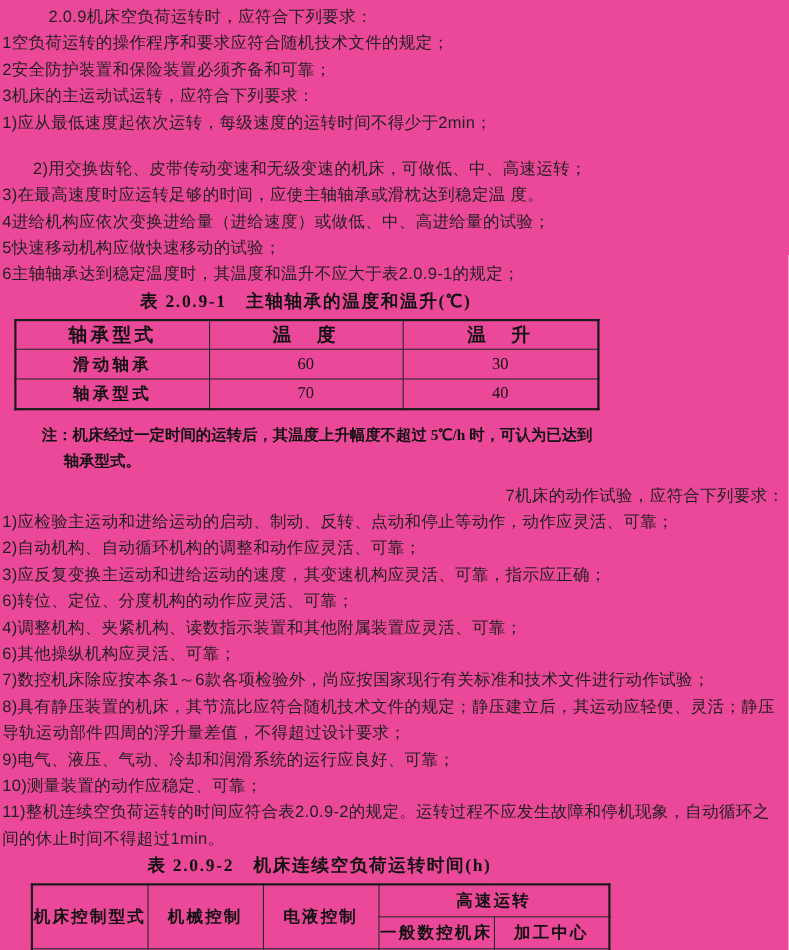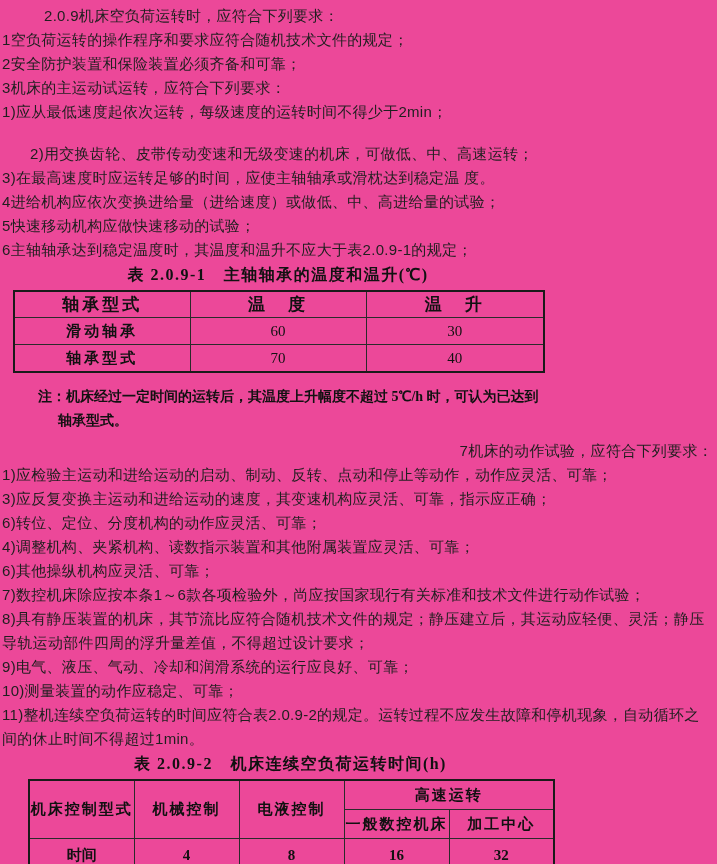--- a/index.html
+++ b/index.html
@@ -106,20 +106,21 @@
       </table>
   </div>
 
   <div class="note">
     <div class="note-l1">注：机床经过一定时间的运转后，其温度上升幅度不超过 5℃/h 时，可认为已达到</div>
     <div class="note-l2">轴承型式。</div>
   </div>
 
   <p class="ln sec-gap">7机床的动作试验，应符合下列要求：</p>
   <p class="ln">1)应检验主运动和进给运动的启动、制动、反转、点动和停止等动作，动作应灵活、可靠；</p>
+  <p class="ln">2)自动机构、自动循环机构的调整和动作应灵活、可靠；</p>
   <p class="ln">3)应反复变换主运动和进给运动的速度，其变速机构应灵活、可靠，指示应正确；</p>
   <p class="ln">6)转位、定位、分度机构的动作应灵活、可靠；</p>
   <p class="ln">4)调整机构、夹紧机构、读数指示装置和其他附属装置应灵活、可靠；</p>
   <p class="ln">6)其他操纵机构应灵活、可靠；</p>
   <p class="ln">7)数控机床除应按本条1～6款各项检验外，尚应按国家现行有关标准和技术文件进行动作试验；</p>
   <p class="ln">8)具有静压装置的机床，其节流比应符合随机技术文件的规定；静压建立后，其运动应轻便、灵活；静压导轨运动部件四周的浮升量差值，不得超过设计要求；</p>
   <p class="ln">9)电气、液压、气动、冷却和润滑系统的运行应良好、可靠；</p>
   <p class="ln">10)测量装置的动作应稳定、可靠；</p>
   <p class="ln">11)整机连续空负荷运转的时间应符合表2.0.9-2的规定。运转过程不应发生故障和停机现象，自动循环之间的休止时间不得超过1min。</p>
 

